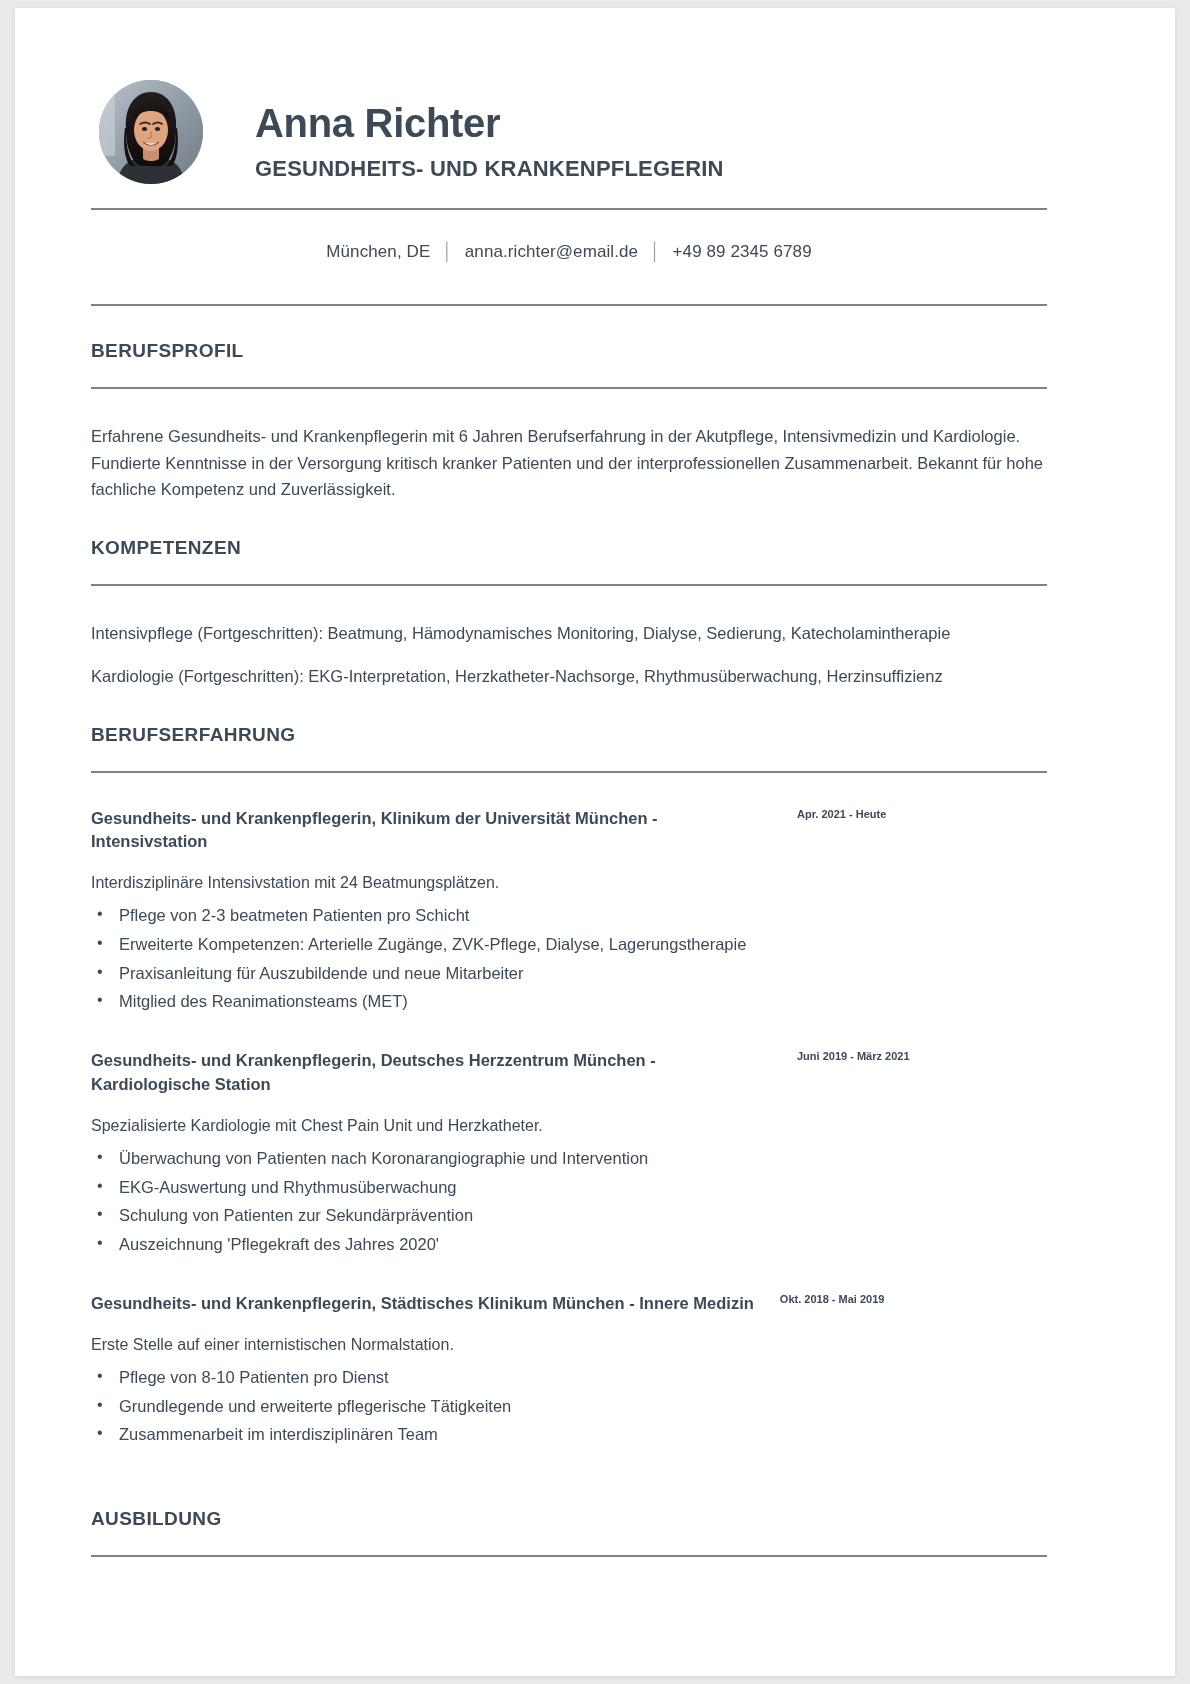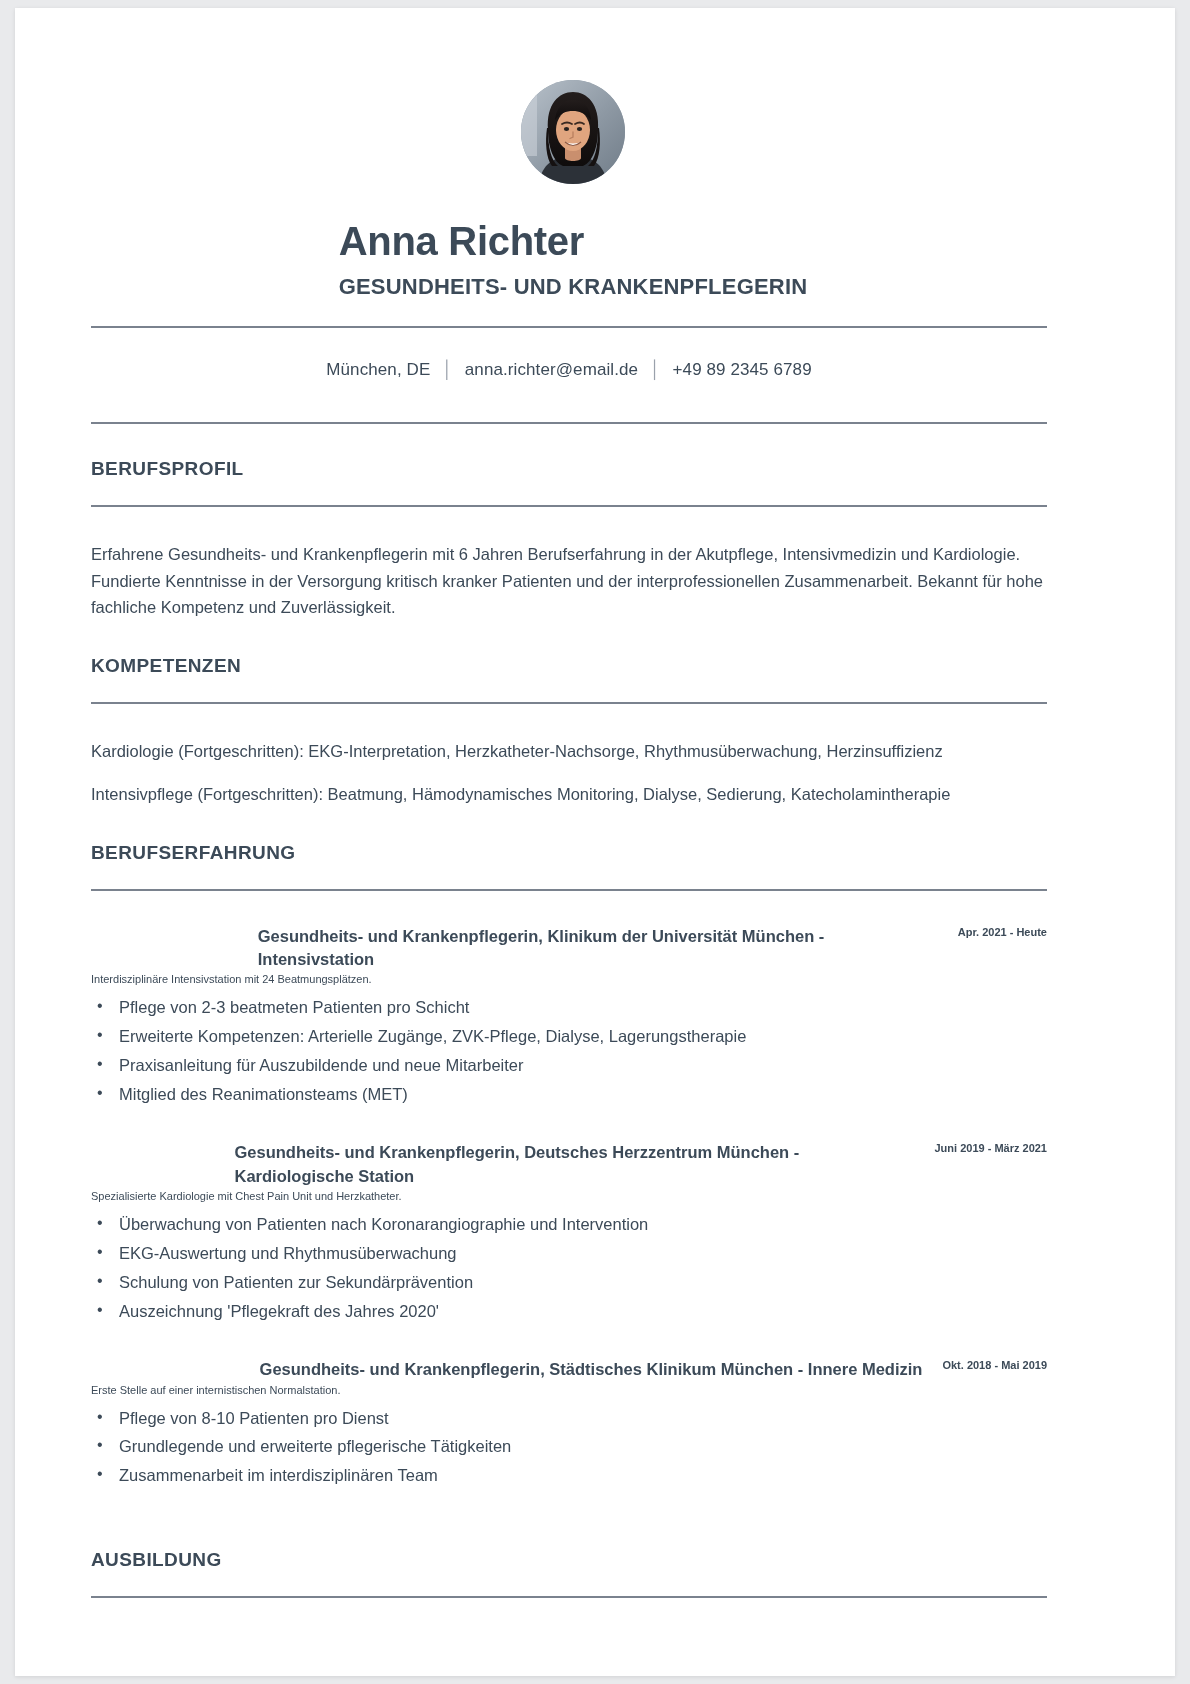--- a/index.html
+++ b/index.html
@@ -23,24 +23,23 @@
     overflow: hidden;
   }
 
   .inner {
     padding: 72px 128px 0 76px;
   }
 
   
   .header {
     display: flex;
-    align-items: center;
-    gap: 34px;
+    align-items: flex-end;
+    gap: 52px;
     padding-left: 8px;
-    flex-direction: column;
   }
 
   .avatar {
     width: 104px;
     height: 104px;
     border-radius: 50%;
     flex: 0 0 104px;
     overflow: hidden;
     position: relative;
     background: #8d9aa6;
@@ -112,22 +111,22 @@
   .skill-line { margin-bottom: 16px; }
   .skill-line:last-child { margin-bottom: 0; }
 
   
   .job { margin-bottom: 34px; }
   .job:last-child { margin-bottom: 0; }
 
   .job-head {
     display: flex;
     align-items: flex-start;
-    justify-content: flex-end;
-    gap: 20px;
+    justify-content: flex-start;
+    gap: 26px;
   }
 
   .job-role {
     font-size: 16.5px;
     font-weight: bold;
     color: #3c4a58;
     line-height: 1.42;
     max-width: 680px;
   }
 
@@ -135,24 +134,24 @@
     font-size: 11px;
     font-weight: bold;
     color: #3c4a58;
     white-space: nowrap;
     line-height: 1.42;
     flex: 0 0 auto;
     text-align: right;
   }
 
   .job-desc {
-    font-size: 11px;
+    font-size: 16px;
     color: #3c4a58;
     line-height: 1.55;
-    margin-top: 0;
+    margin-top: 18px;
   }
 
   .bullets {
     list-style: none;
     margin-top: 7px;
   }
   .bullets li {
     position: relative;
     padding-left: 28px;
     font-size: 16.5px;
@@ -243,22 +242,22 @@
       <div class="section-rule"></div>
       <div class="section-body">
         <div class="para">Erfahrene Gesundheits- und Krankenpflegerin mit 6 Jahren Berufserfahrung in der Akutpflege, Intensivmedizin und Kardiologie. Fundierte Kenntnisse in der Versorgung kritisch kranker Patienten und der interprofessionellen Zusammenarbeit. Bekannt für hohe fachliche Kompetenz und Zuverlässigkeit.</div>
       </div>
     </div>
 
     <div class="section">
       <div class="section-title">KOMPETENZEN</div>
       <div class="section-rule"></div>
       <div class="section-body">
+        <div class="skill-line">Intensivpflege (Fortgeschritten): Beatmung, Hämodynamisches Monitoring, Dialyse, Sedierung, Katecholamintherapie</div>
         <div class="skill-line">Kardiologie (Fortgeschritten): EKG-Interpretation, Herzkatheter-Nachsorge, Rhythmusüberwachung, Herzinsuffizienz</div>
-        <div class="skill-line">Intensivpflege (Fortgeschritten): Beatmung, Hämodynamisches Monitoring, Dialyse, Sedierung, Katecholamintherapie</div>
       </div>
     </div>
 
     <div class="section">
       <div class="section-title">BERUFSERFAHRUNG</div>
       <div class="section-rule"></div>
       <div class="section-body">
 
         <div class="job">
           <div class="job-head">

